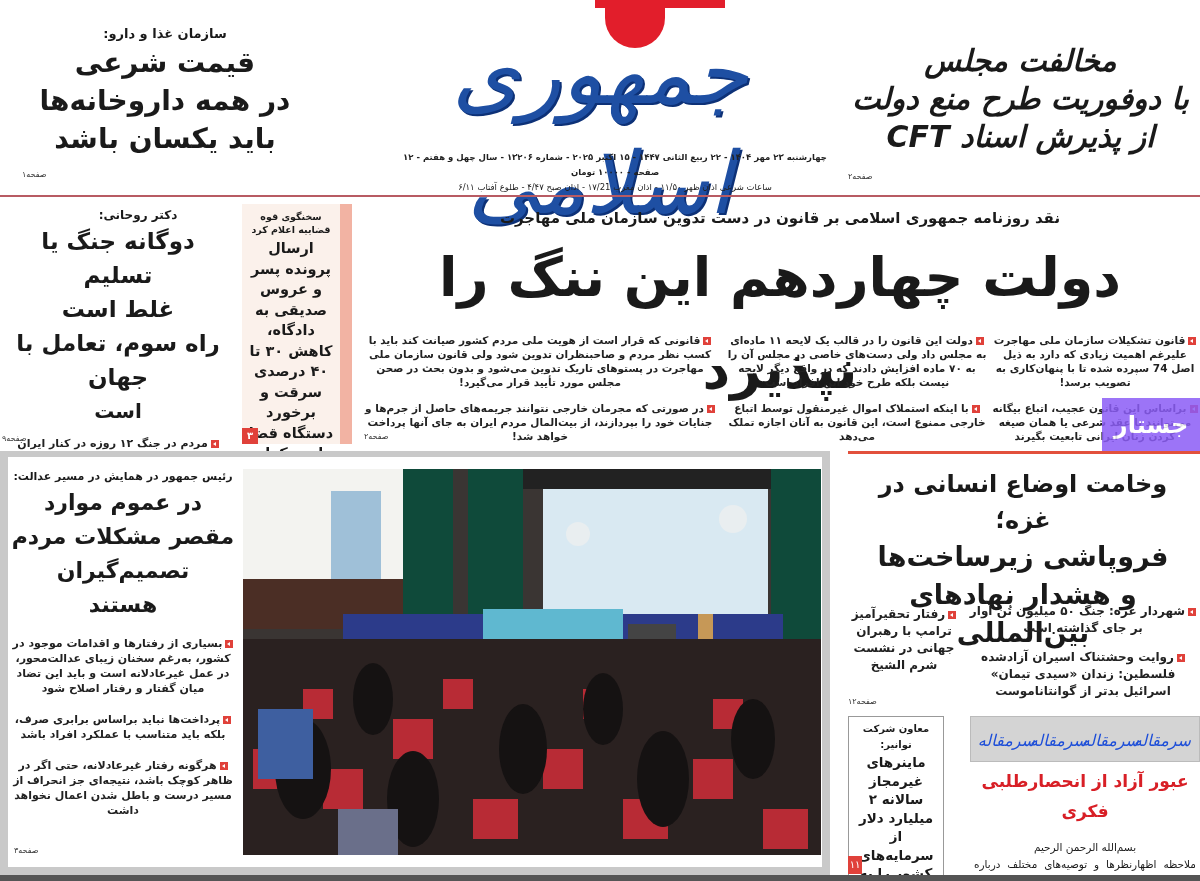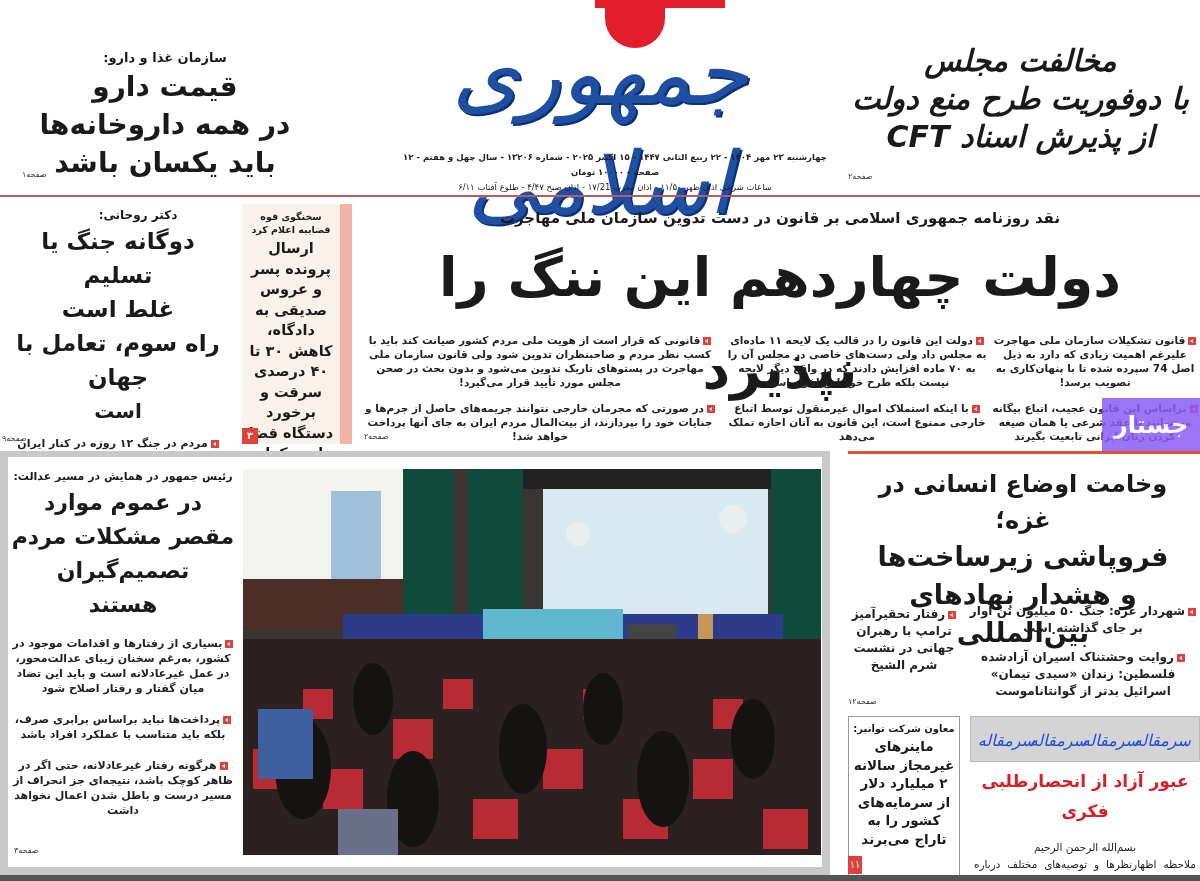--- a/index.html
+++ b/index.html
@@ -25,21 +25,21 @@
   .tint-box { position: absolute; left: 242px; top: 204px; width: 110px; height: 240px; background: #fbf1eb; border-right: 12px solid #f2b3a3; }
   .tint-num { position: absolute; left: 242px; top: 428px; width: 16px; height: 16px; background: #e0413a; color: #fff; font-size: 10px; text-align: center; line-height: 16px; font-weight: bold; }
 
   .sep-gray { position: absolute; left: 0; top: 451px; width: 830px; height: 6px; background: #c9c9c9; }
   .red-rule { position: absolute; left: 848px; top: 451px; width: 352px; height: 3px; background: #e2503c; }
   .jostar { position: absolute; left: 1102px; top: 398px; width: 98px; height: 54px; background: #8b5cf6; opacity: 0.85; color: #fff; font-size: 24px; font-weight: bold; text-align: center; line-height: 54px; }
 
   .photo-frame { position: absolute; left: 0; top: 457px; width: 830px; height: 418px; border: 8px solid #c9c9c9; border-top: none; background: #fff; }
   .photo { position: absolute; left: 243px; top: 469px; width: 578px; height: 386px; overflow: hidden; background: #2b3d3a; }
 
-  .small-box { position: absolute; left: 848px; top: 716px; width: 112px; height: 160px; border: 1px solid #999; }
+  .small-box { position: absolute; left: 848px; top: 716px; width: 96px; height: 160px; border: 1px solid #999; }
   .small-num { position: absolute; left: 848px; top: 856px; width: 14px; height: 18px; background: #e0413a; color: #fff; font-size: 10px; text-align: center; line-height: 18px; }
   .editorial-band { position: absolute; left: 970px; top: 716px; width: 230px; height: 46px; background: #d4d4d4; border: 1px solid #bbb; overflow: hidden; }
   .ed-scribble { position: absolute; top: 14px; font-size: 16px; color: #1d4ed8; font-style: italic; }
   .bottom-rule { position: absolute; left: 0; top: 875px; width: 1200px; height: 6px; background: #555; }
 </style>
 </head>
 <body>
 
 <div class="abs" style="left:848px; top:42px; width:345px;font-style:italic;">
   <div class="c bold" style="font-size:30px; line-height:38px;">مخالفت مجلس</div>
@@ -51,23 +51,23 @@
 <div class="logo">
   <div class="logo-drip"></div>
   <div class="logo-blob"></div>
   <div class="logo-text">جمهوری اسلامی</div>
 </div>
 <div class="dateline">
   <div>چهارشنبه ۲۳ مهر ۱۴۰۴ - ۲۲ ربیع الثانی ۱۴۴۷ - ۱۵ اکتبر ۲۰۲۵ - شماره ۱۳۲۰۶ - سال چهل و هفتم - ۱۲ صفحه - ۱۰۰۰۰ تومان</div>
   <div style="font-weight:normal;">ساعات شرعی  اذان ظهر ۱۱/۵۰ - اذان مغرب ۱۷/21 - اذان صبح ۴/۴۷ - طلوع آفتاب ۶/۱۱</div>
 </div>
 
-<div class="abs" style="left:30px; top:24px; width:270px;margin-top:24px;">
+<div class="abs" style="left:30px; top:24px; width:270px;">
   <div class="c bold" style="font-size:13px; line-height:20px;">سازمان غذا و دارو:</div>
-  <div class="c bold" style="font-size:28px; line-height:38px;">قیمت دارو</div>
+  <div class="c bold" style="font-size:28px; line-height:38px;">قیمت شرعی</div>
   <div class="c bold" style="font-size:28px; line-height:38px;">در همه داروخانه‌ها</div>
   <div class="c bold" style="font-size:28px; line-height:38px;">باید یکسان باشد</div>
 </div>
 <div class="page-ref" style="left:22px; top:170px;">صفحه۱</div>
 
 <div class="rule-top"></div>
 
 <div class="abs" style="left:4px; top:206px; width:228px;">
   <div class="c bold" style="font-size:12px; line-height:18px; padding-left:40px;">دکتر روحانی:</div>
   <div class="c bold" style="font-size:23px; line-height:34px;">دوگانه جنگ یا تسلیم</div>

